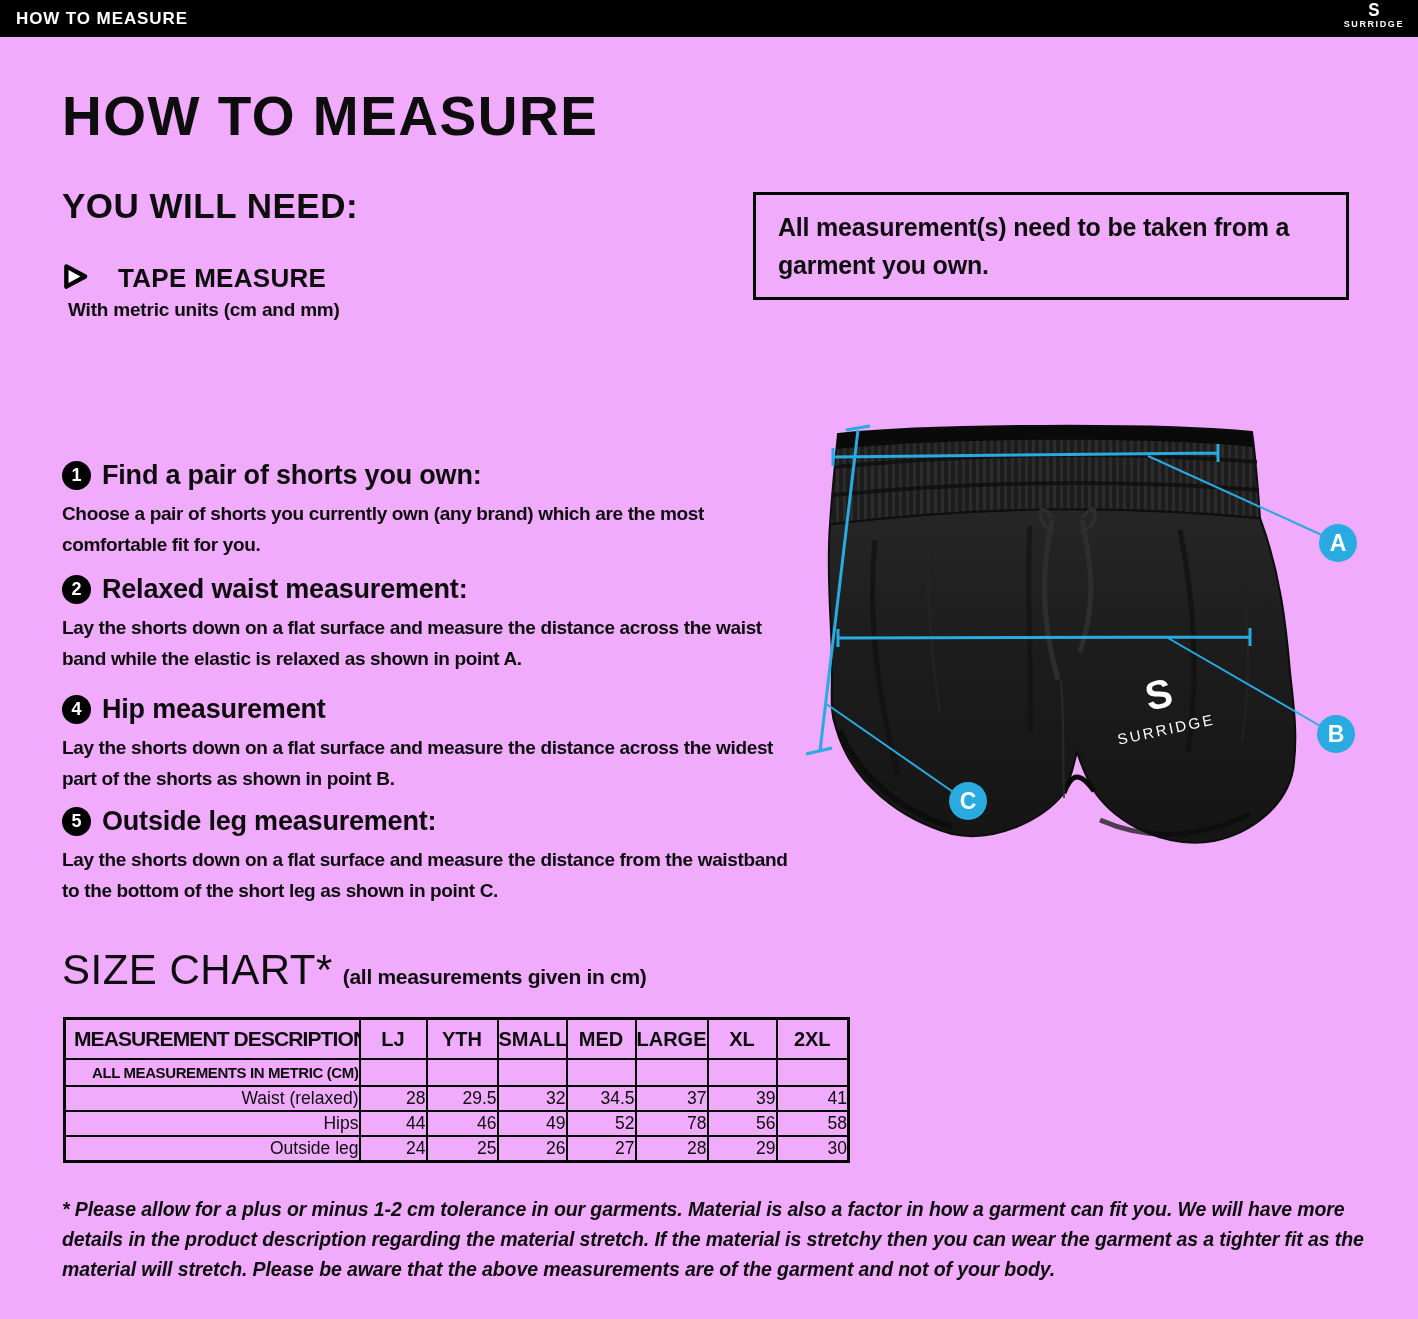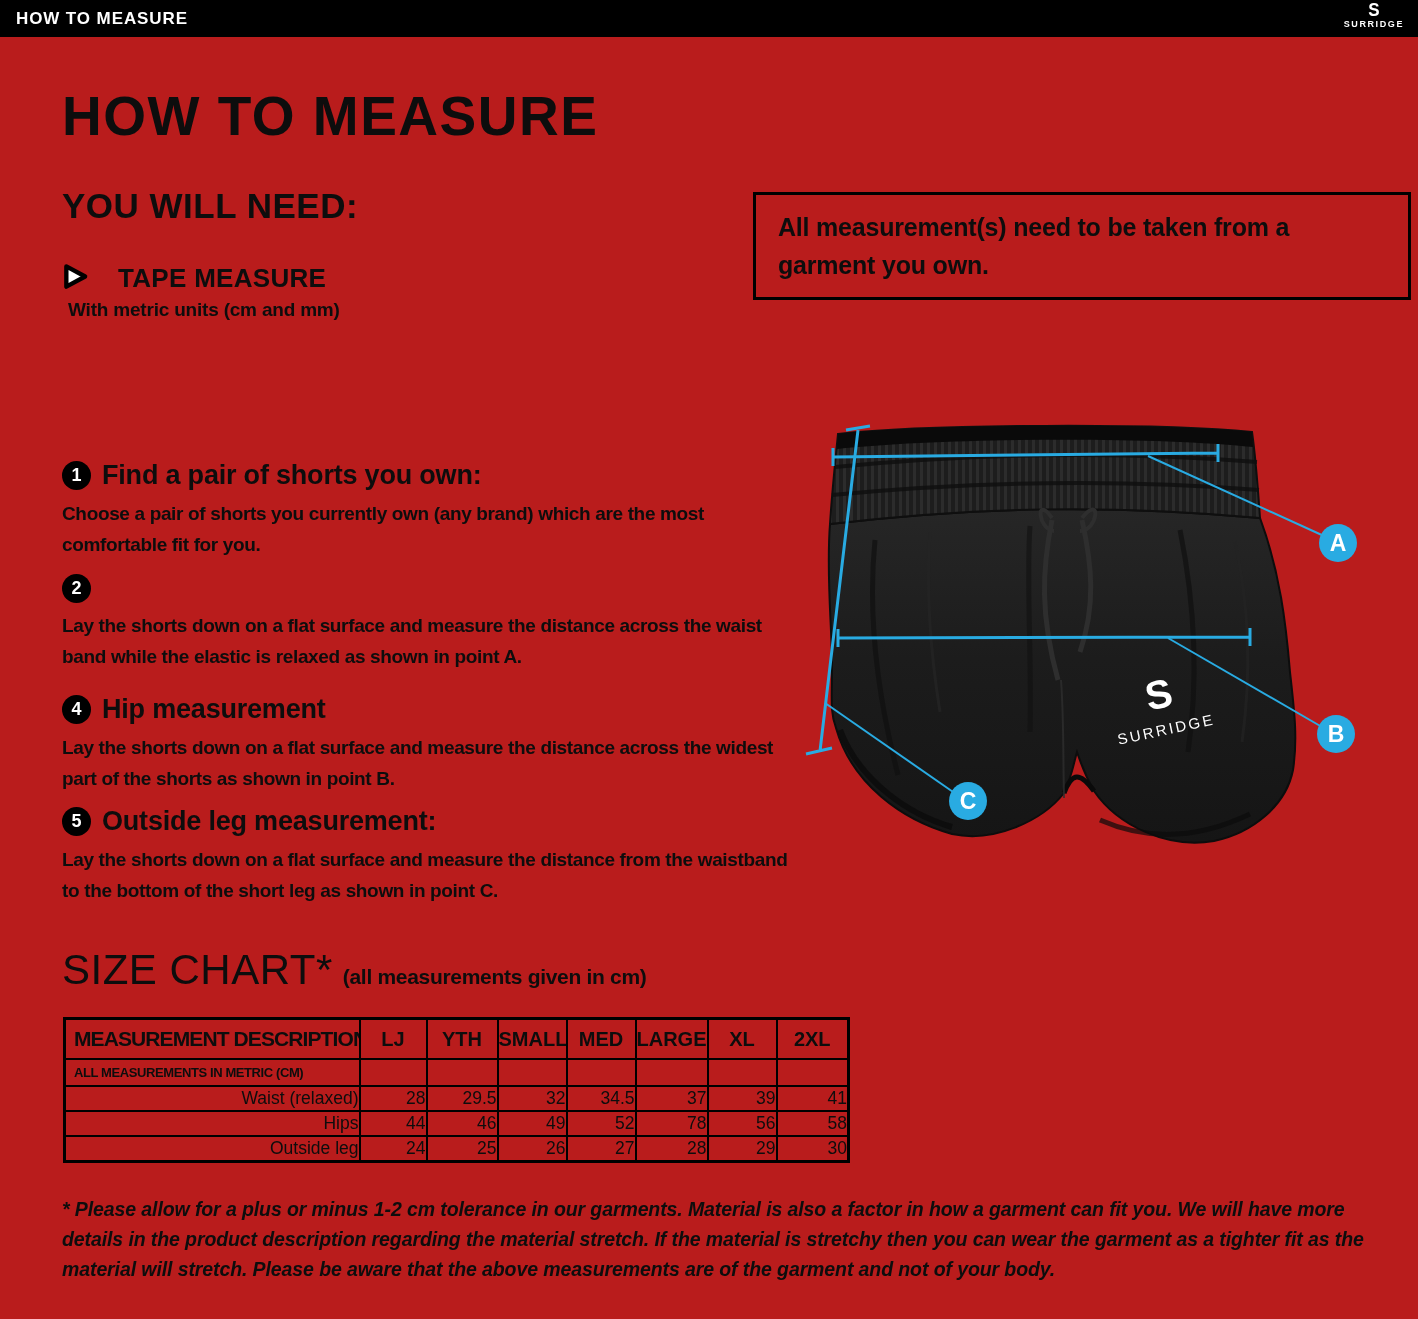--- a/index.html
+++ b/index.html
@@ -1,16 +1,16 @@
 <!DOCTYPE html>
 <html><head>
 <meta charset="utf-8">
 <style>
   html,body{margin:0;padding:0;background:#fff;}
-  .page{position:relative;width:1418px;height:1319px;background:#b91c1c;overflow:hidden;
+  .page{position:relative;width:1418px;height:1319px;background:#f0abfc;overflow:hidden;
         font-family:"Liberation Sans",sans-serif;color:#0d0d0d;}
 
   
   .topbar{position:absolute;left:0;top:0;width:100%;height:37px;background:#000;}
   .topbar-title{position:absolute;left:16px;top:0;line-height:37px;color:#fff;
                 font-size:17px;font-weight:bold;letter-spacing:0.9px;}
   .topbar-logo{position:absolute;right:14px;top:2px;text-align:center;color:#fff;}
   .topbar-logo .mark{display:block;font-size:17px;font-weight:bold;line-height:16px;transform:scaleY(1.12);}
   .topbar-logo .word{display:block;font-size:9px;font-weight:bold;letter-spacing:1.6px;line-height:12px;}
 
@@ -29,37 +29,37 @@
   .step{position:absolute;left:62px;}
   .step-1{top:460px;} .step-2{top:574px;} .step-3{top:694px;} .step-4{top:806px;}
   .step-head{display:flex;align-items:center;gap:11px;}
   .badge{width:29px;height:29px;border-radius:50%;background:#000;color:#fff;
          font-size:18px;font-weight:bold;text-align:center;line-height:29px;flex:0 0 29px;}
   .step-title{font-size:27px;font-weight:bold;letter-spacing:-0.2px;}
   .step-body{margin-top:7px;width:734px;font-size:19px;font-weight:bold;
              line-height:31px;letter-spacing:-0.35px;}
 
   
-  .notebox{position:absolute;left:753px;top:192px;width:658px;height:108px;
+  .notebox{position:absolute;left:753px;top:192px;width:596px;height:108px;
            border:3px solid #000;box-sizing:border-box;padding:13px 18px 0 22px;
            font-size:25px;font-weight:bold;line-height:38px;letter-spacing:-0.2px;}
 
   
   .figure{position:absolute;left:780px;top:390px;width:600px;height:480px;}
 
   
   .sizechart-head{position:absolute;left:62px;top:946px;display:flex;align-items:baseline;gap:10px;}
   .sizechart-title{font-size:42px;font-weight:normal;letter-spacing:0.5px;}
   .sizechart-sub{font-size:21px;font-weight:bold;letter-spacing:-0.3px;}
   table.sizes{position:absolute;left:63px;top:1017px;width:784px;border-collapse:collapse;
               table-layout:fixed;border:3px solid #000;}
   table.sizes th,table.sizes td{border:2px solid #000;padding:0;overflow:hidden;white-space:nowrap;}
   table.sizes thead th{height:38px;font-size:20px;font-weight:bold;text-align:center;}
   table.sizes th.desc{text-align:left;padding-left:8px;font-size:21px;letter-spacing:-0.9px;}
-  tr.metric td{height:25px;font-size:13px;font-weight:bold;letter-spacing:-0.4px;text-align:left;border-radius:6px;}
+  tr.metric td{height:25px;font-size:15px;font-weight:bold;letter-spacing:-0.4px;text-align:right;border-radius:6px;}
   tr.metric td.label{padding-left:8px;}
   tr.data td{height:23px;font-size:17.5px;text-align:right;font-weight:normal;}
   tr.data td.label{text-align:right;padding-left:8px;}
 
   
   .disclaimer{position:absolute;left:62px;top:1194px;width:1316px;font-size:19.5px;
               font-weight:bold;font-style:italic;line-height:30px;letter-spacing:-0.1px;}
 </style>
 </head>
 <body>
@@ -96,20 +96,21 @@
     <div class="step-head">
       <span class="badge">1</span>
       <span class="step-title">Find a pair of shorts you own:</span>
     </div>
     <div class="step-body">Choose a pair of shorts you currently own (any brand) which are the most comfortable fit for you.</div>
   </div>
 
   <div class="step step-2">
     <div class="step-head">
       <span class="badge">2</span>
+      <span class="step-title">Relaxed waist measurement:</span>
     </div>
     <div class="step-body">Lay the shorts down on a flat surface and measure the distance across the waist band while the elastic is relaxed as shown in point A.</div>
   </div>
 
   <div class="step step-3">
     <div class="step-head">
       <span class="badge">4</span>
       <span class="step-title">Hip measurement</span>
     </div>
     <div class="step-body">Lay the shorts down on a flat surface and measure the distance across the widest part of the shorts as shown in point B.</div>

